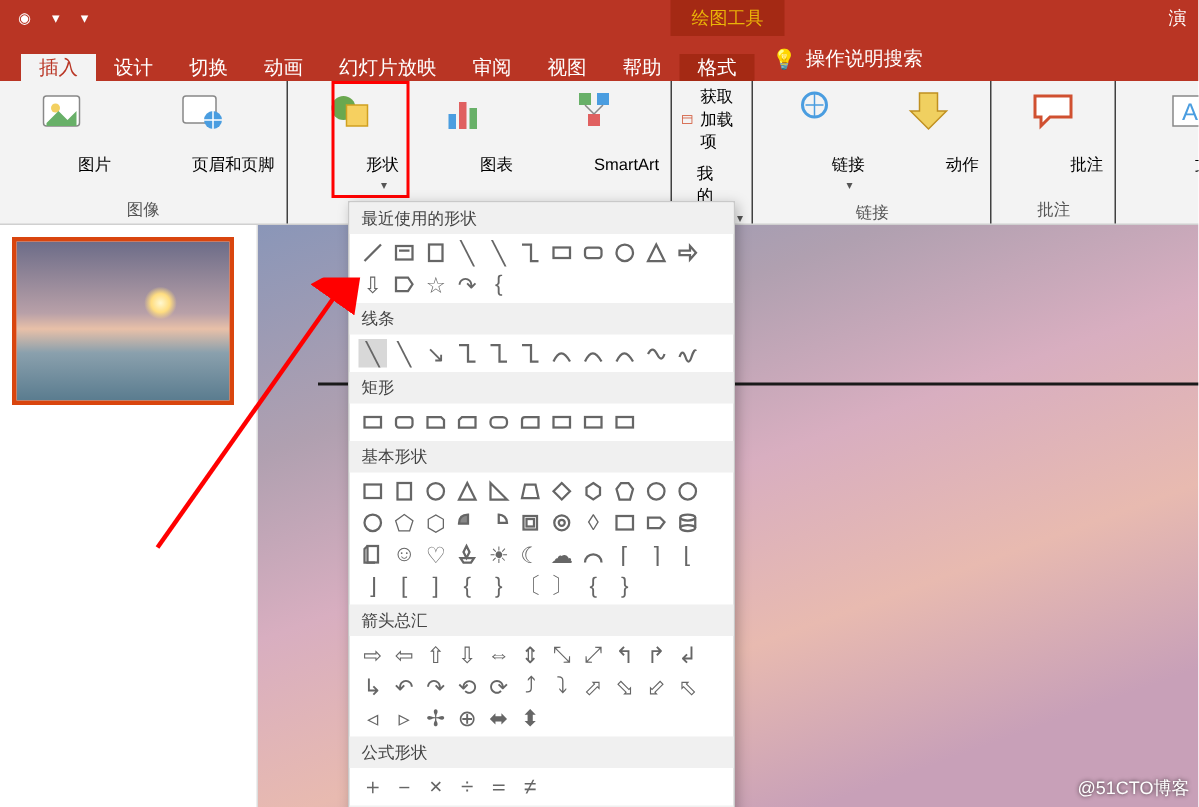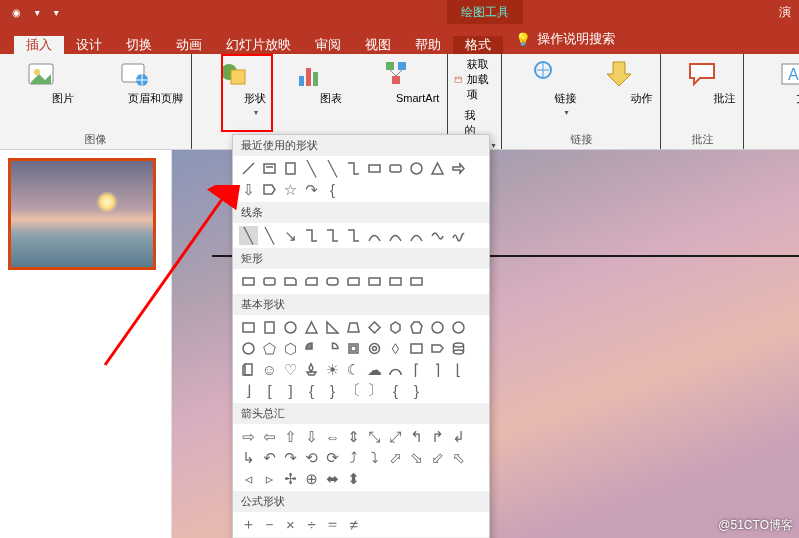--- a/index.html
+++ b/index.html
@@ -14,21 +14,21 @@
     .titlebar {
       height: 24px; background: #b93524;
       display: flex; align-items: center;
       padding: 0 4px;
     }
     .titlebar .icon { color: #fff; font-size: 10px; margin: 0 4px; }
     .titlebar .qat { display: flex; gap: 6px; align-items: center; margin-left: 4px;}
     .titlebar .center { flex: 1; }
     .context-tab {
       position: absolute; left: 447px; top: 0;
-      background: #a42914; color: #5eead4;
+      background: #a42914; color: #eab308;
       height: 24px; display: flex; align-items: center;
       padding: 0 14px; font-size: 12px;
     }
     .titlebar .right { color:#fff; padding-right:4px; font-size:12px;}
     .tabstrip {
       height: 30px; background: #b93524;
       display: flex; align-items: stretch;
     }
     .file-menu {
       width: 14px; background: #b93524;
@@ -52,21 +52,21 @@
       border-right: 1px solid #404040;
       padding: 2px 4px 0 4px;
     }
     .ribbon-buttons { display: flex; flex: 1; gap: 2px; align-items: flex-start;}
     .rbtn {
       display: flex; flex-direction: column; align-items: center;
       padding: 2px 4px; cursor: pointer;
       min-width: 42px;
     }
     .rbtn .ico { width: 32px; height: 32px; display:flex; align-items:center; justify-content:center;}
-    .rbtn .lbl { font-size: 11px; text-align:center; line-height:13px; margin-top:2px; white-space:nowrap;padding-left:44px;}
+    .rbtn .lbl { font-size: 11px; text-align:center; line-height:13px; margin-top:14px; white-space:nowrap;padding-left:44px;}
     .rbtn.small { flex-direction: row; min-width: auto; font-size:11px; padding: 1px 2px; gap:4px; align-items:center;}
     .rbtn.small .ico { width:16px; height:16px;}
     .group-label {
       font-size: 11px; text-align: center; color: #555;
       padding: 2px 0;
     }
     .highlight {
       position: absolute;
       border: 2px solid #ff0000;
       pointer-events: none;

